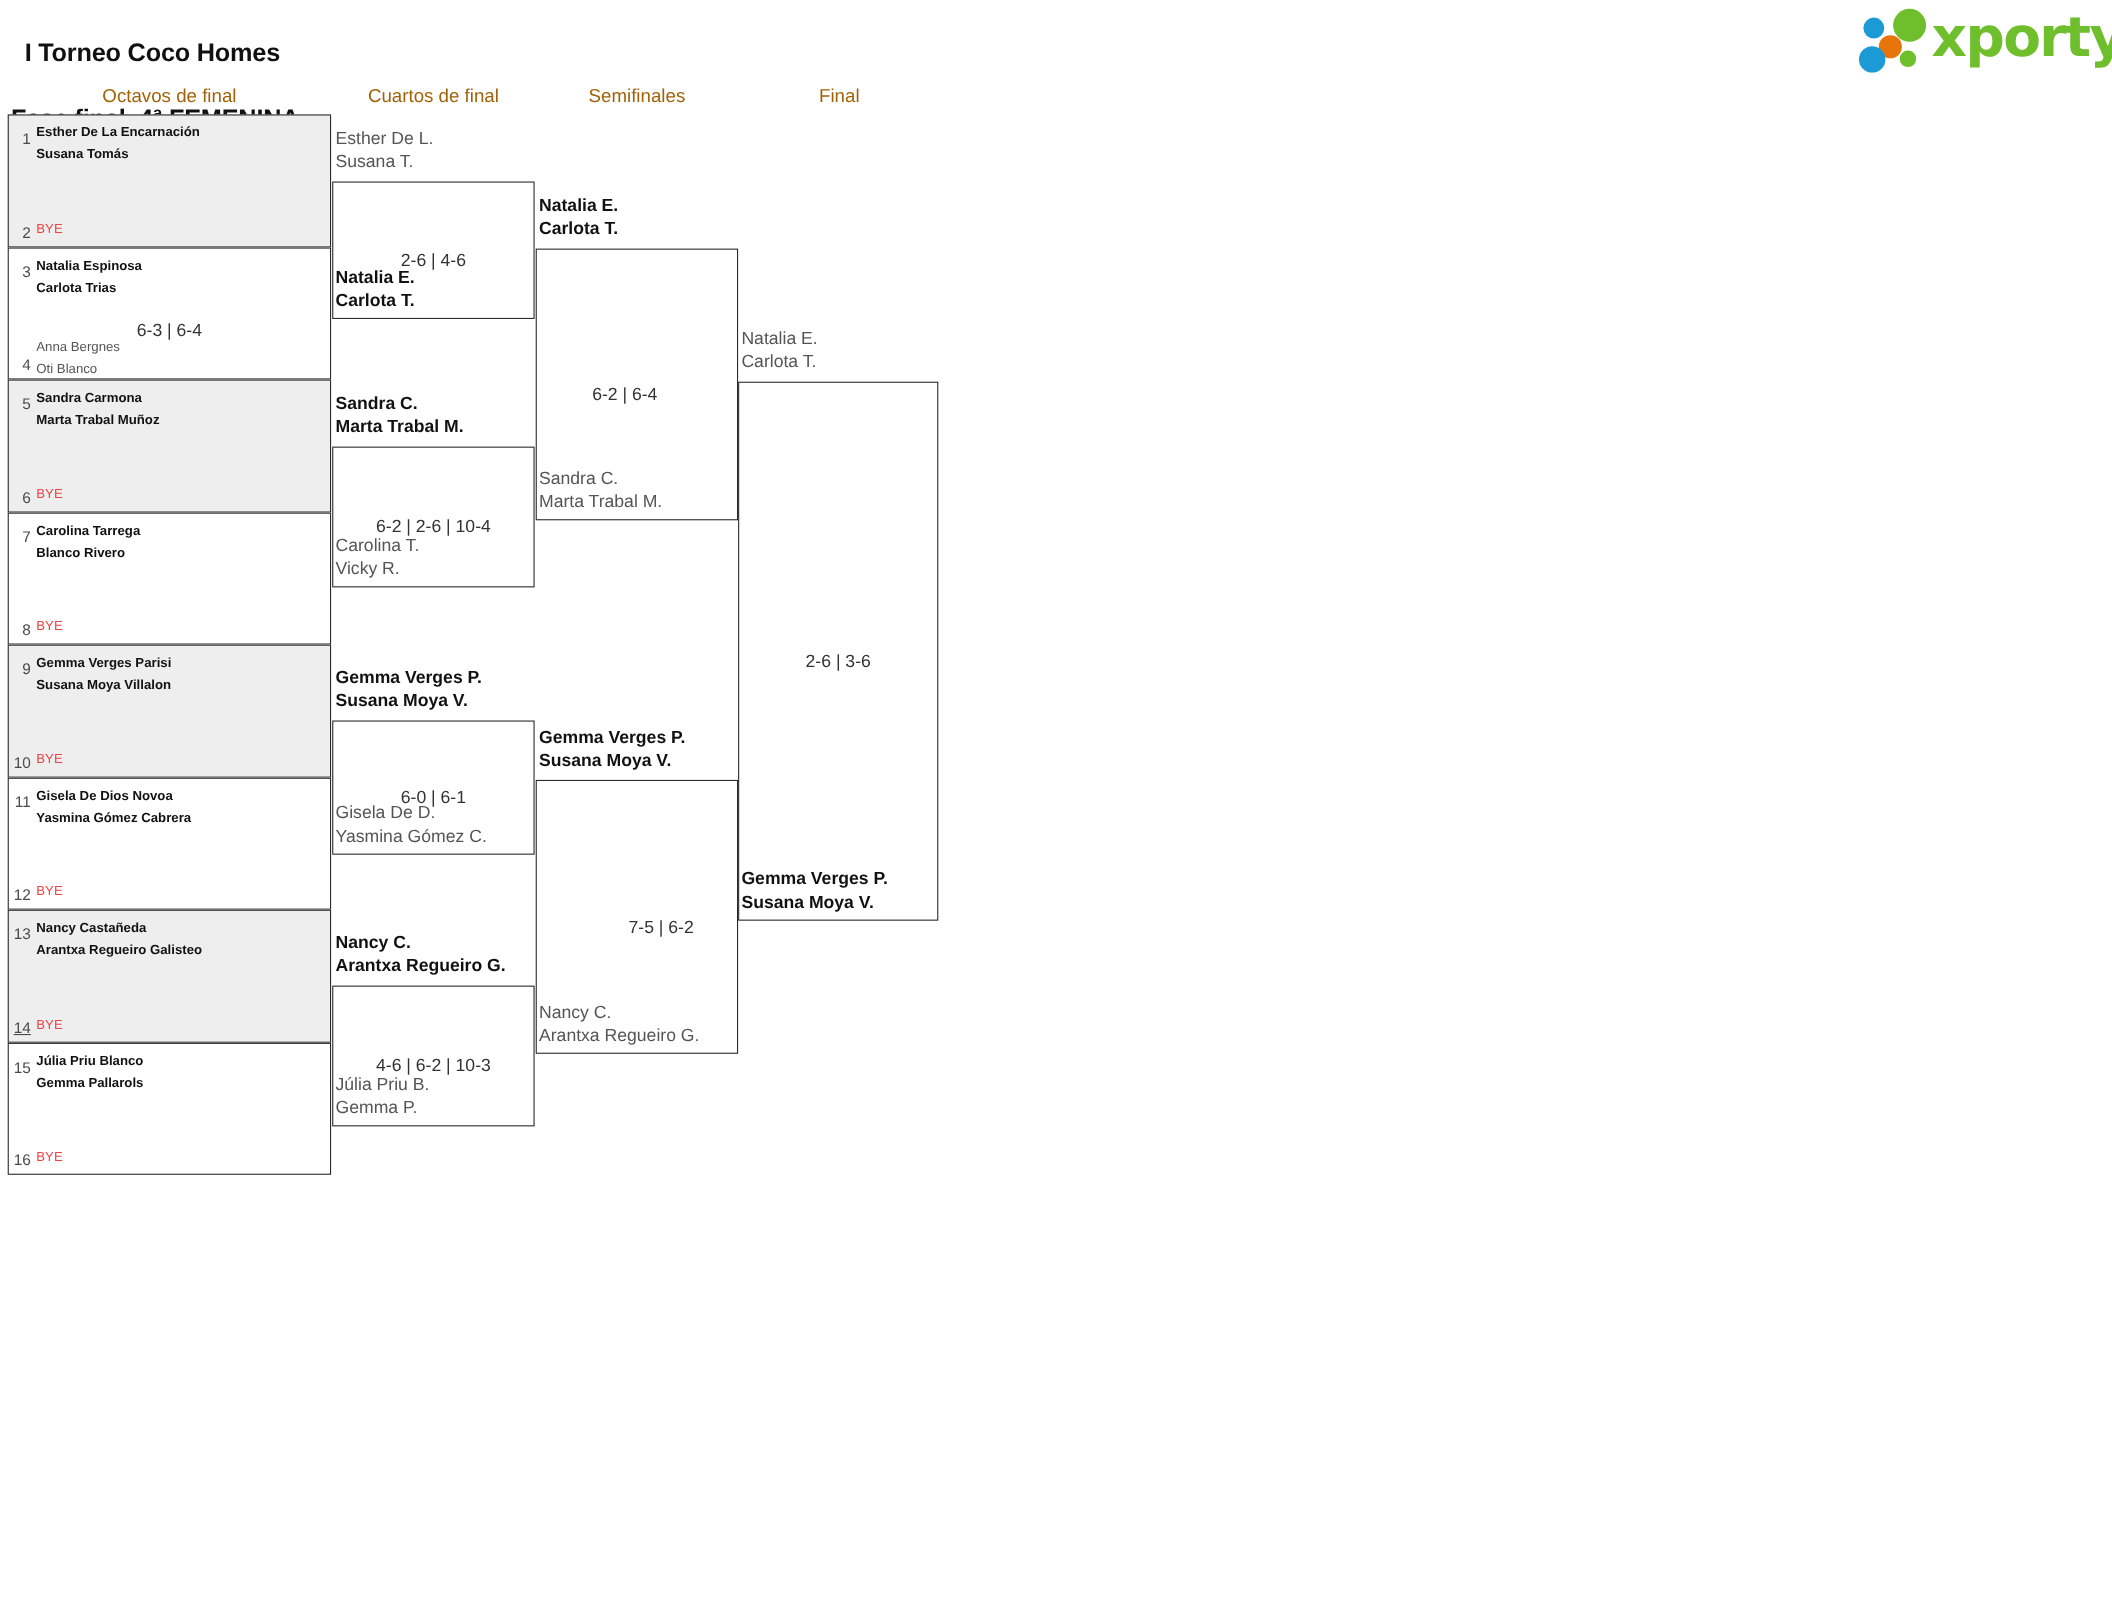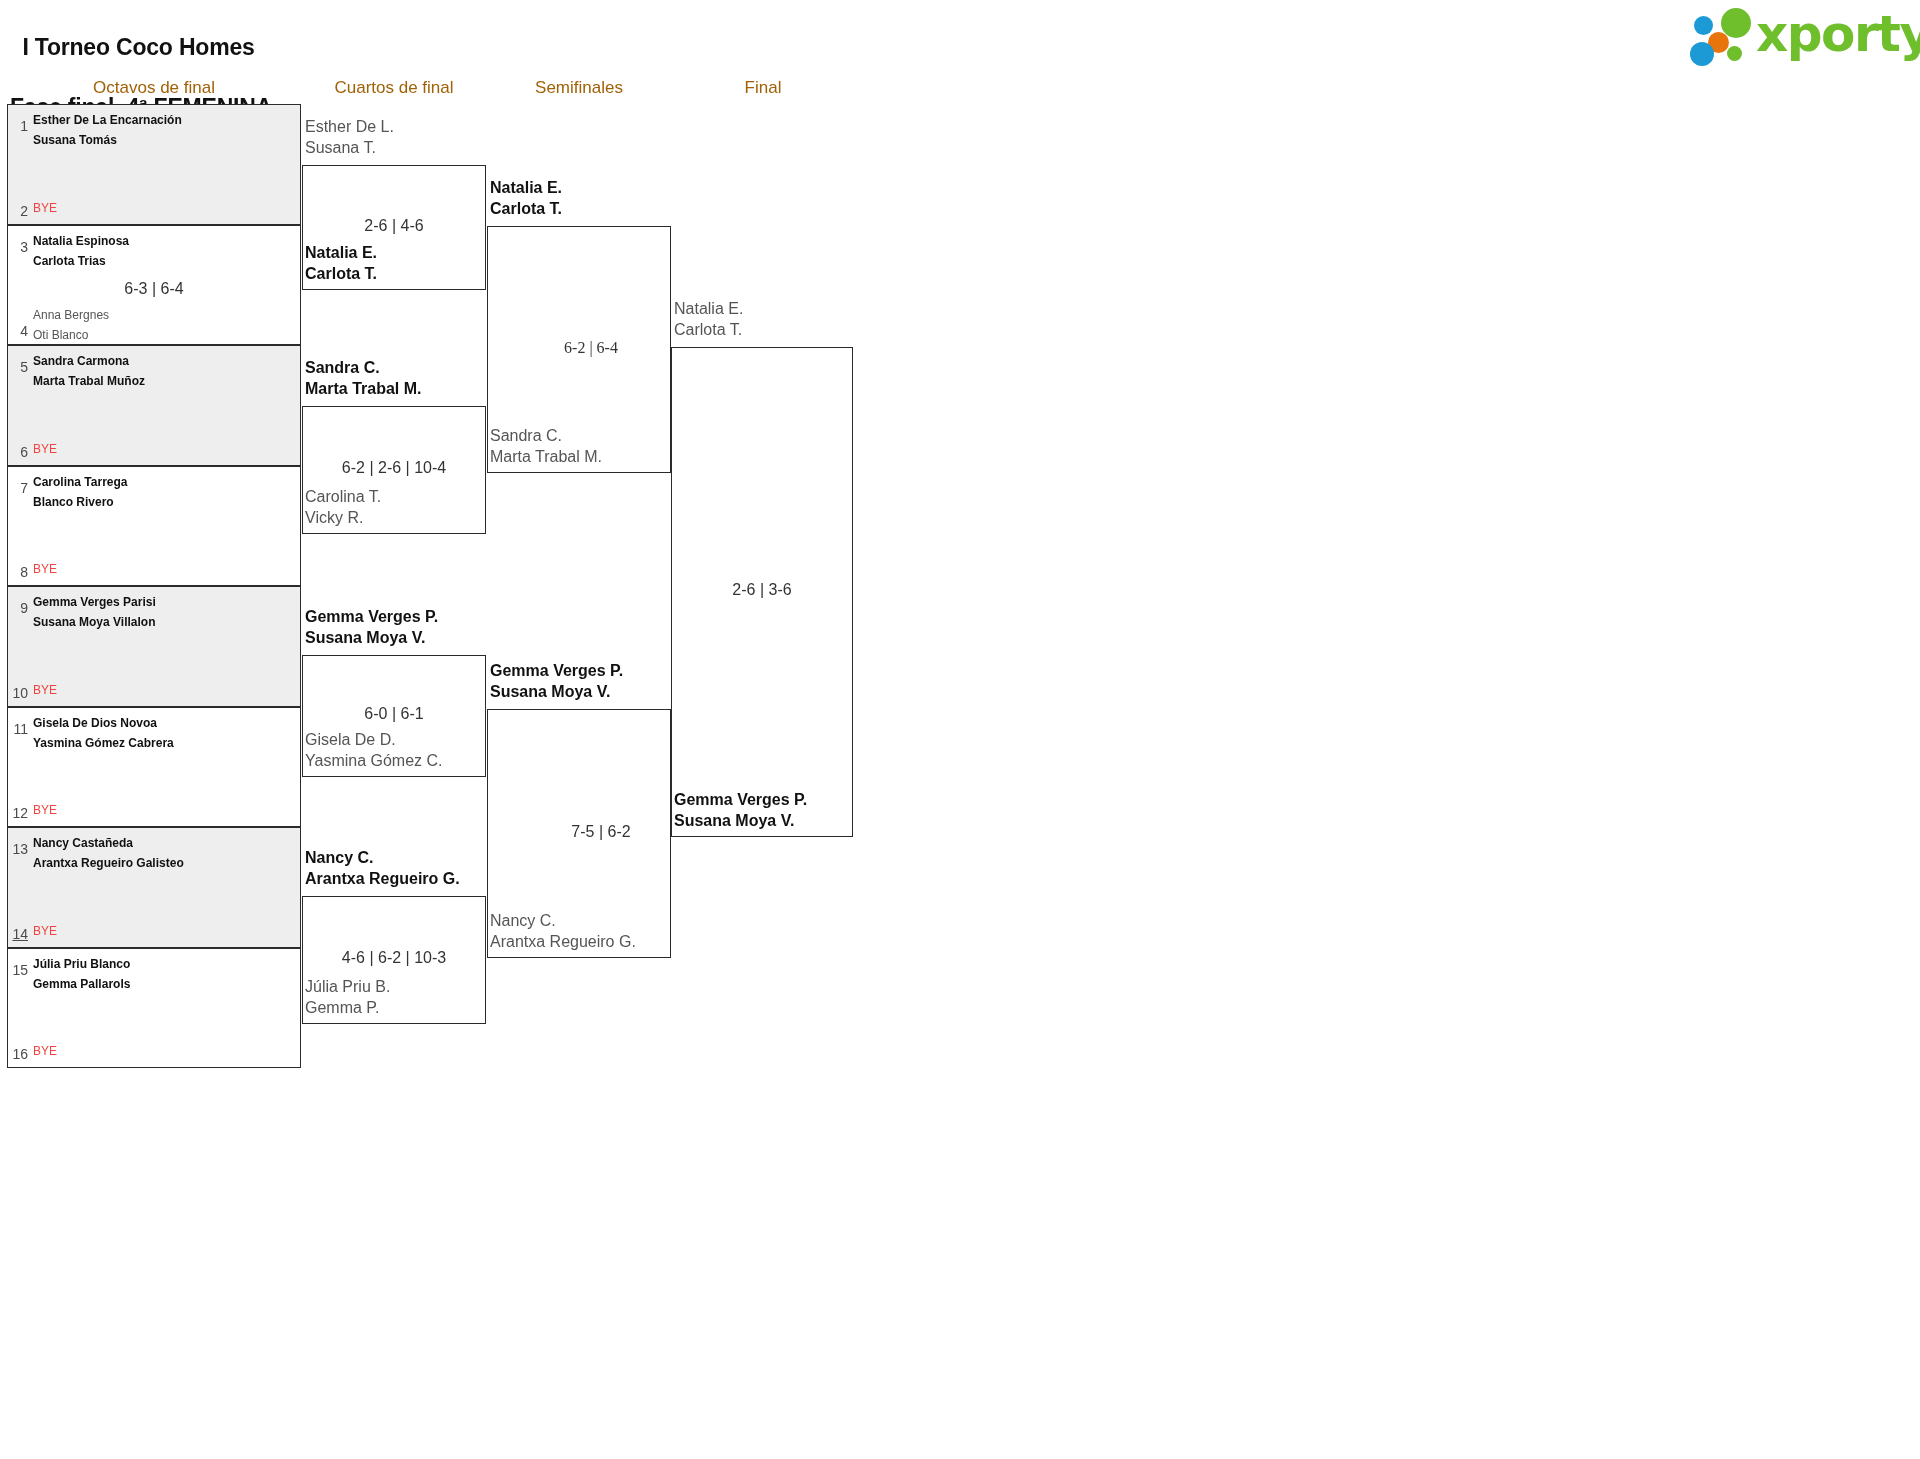--- a/index.html
+++ b/index.html
@@ -97,20 +97,21 @@
     white-space: nowrap;
   }
 
   
   .score {
     position: absolute;
     font-size: 16px;
     color: #333333;
     text-align: center;
     white-space: nowrap;
+    margin-top: 12px;
   }
 
   
   .adv {
     position: absolute;
     font-size: 16px;
     line-height: 21px;
     white-space: nowrap;
   }
   .adv .n { display: block; }
@@ -248,21 +249,21 @@
     <div class="score" style="left:302px; top:949px; width:184px;">4-6 | 6-2 | 10-3</div>
     <div class="bx" style="left:487px; top:226px; width:184px; height:247px;"></div>
     <div class="adv winner" style="left:490px; top:177px;">
       <span class="n">Natalia E.</span>
       <span class="n">Carlota T.</span>
     </div>
     <div class="adv loser" style="left:490px; top:425px;">
       <span class="n">Sandra C.</span>
       <span class="n">Marta Trabal M.</span>
     </div>
-    <div class="score" style="left:487px; top:338.5px; width:208px;font-family:Liberation Serif, serif;">6-2 | 6-4</div>
+    <div class="score" style="left:464px; top:338.5px; width:208px;">6-2 | 6-4</div>
     <div class="bx" style="left:487px; top:709px; width:184px; height:249px;"></div>
     <div class="adv winner" style="left:490px; top:660px;">
       <span class="n">Gemma Verges P.</span>
       <span class="n">Susana Moya V.</span>
     </div>
     <div class="adv loser" style="left:490px; top:910px;">
       <span class="n">Nancy C.</span>
       <span class="n">Arantxa Regueiro G.</span>
     </div>
     <div class="score" style="left:487px; top:822.5px; width:184px;padding-left:44px;">7-5 | 6-2</div>

